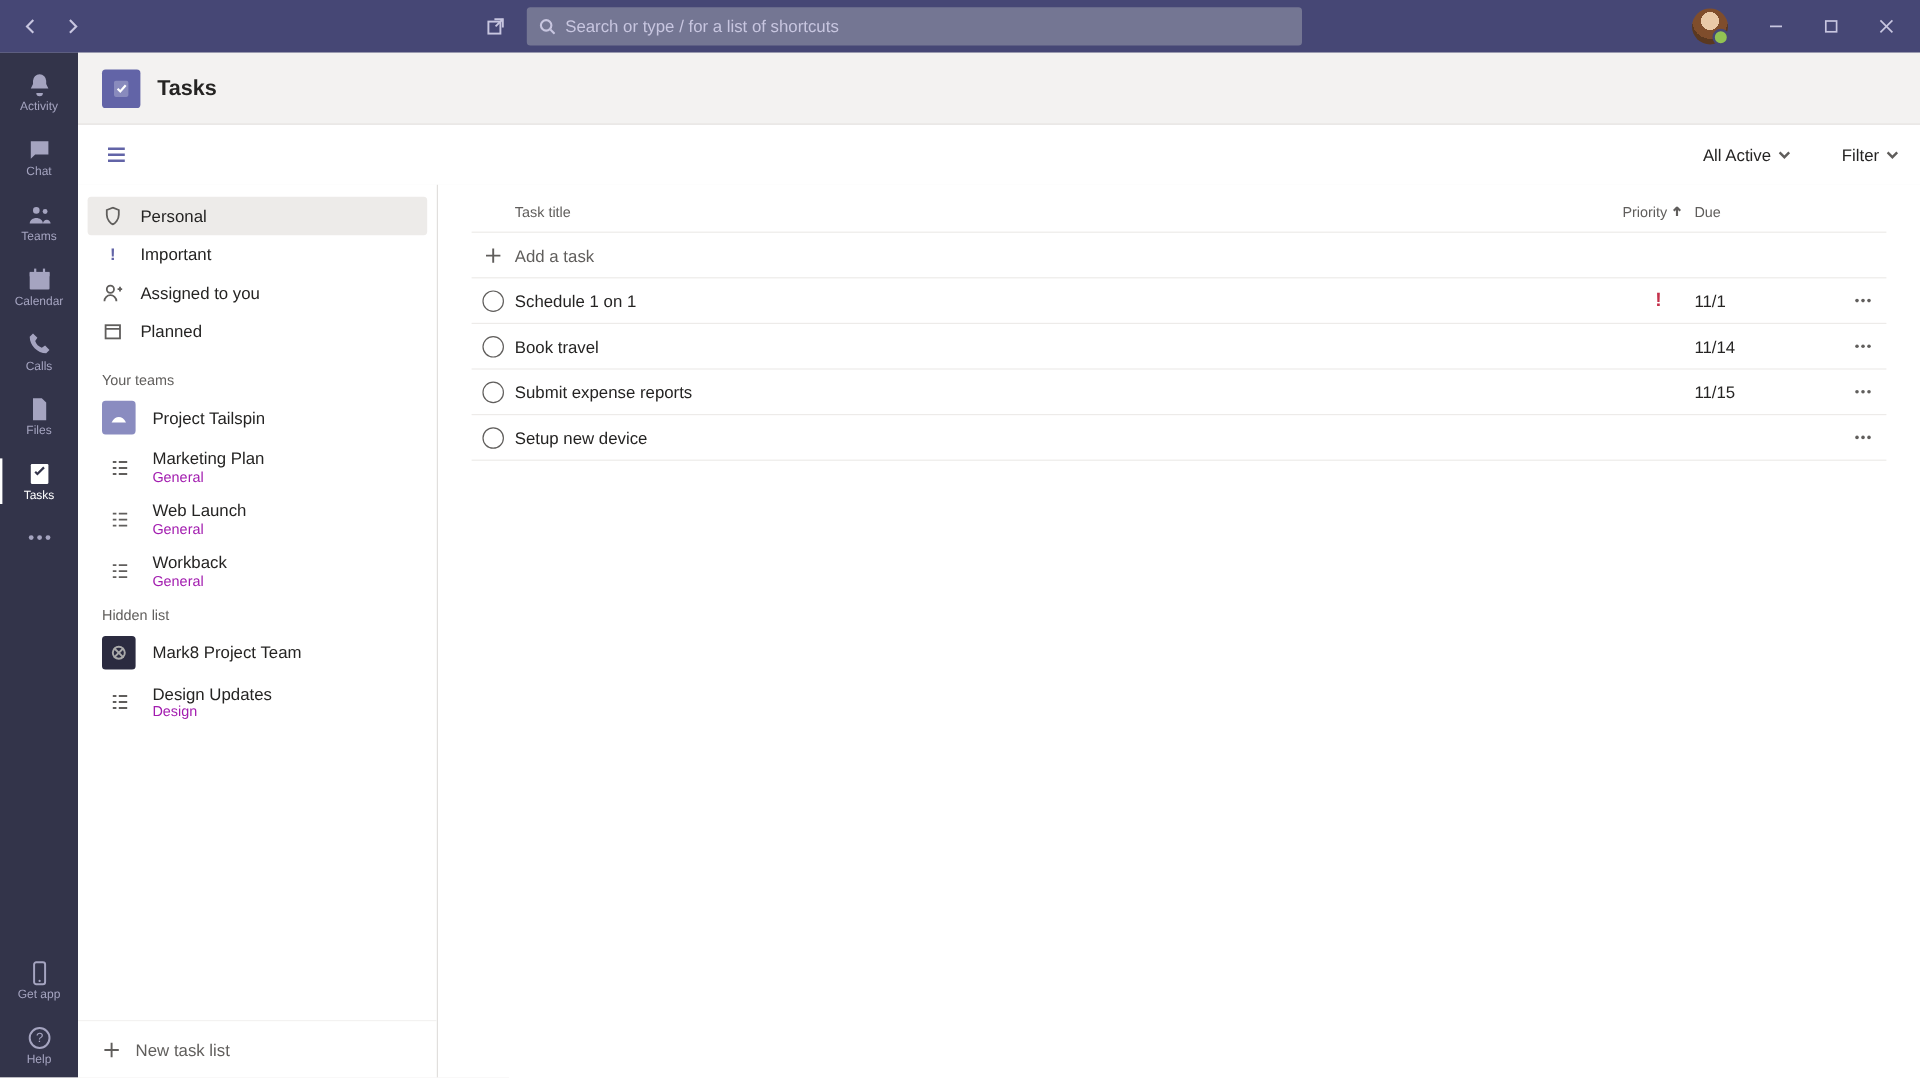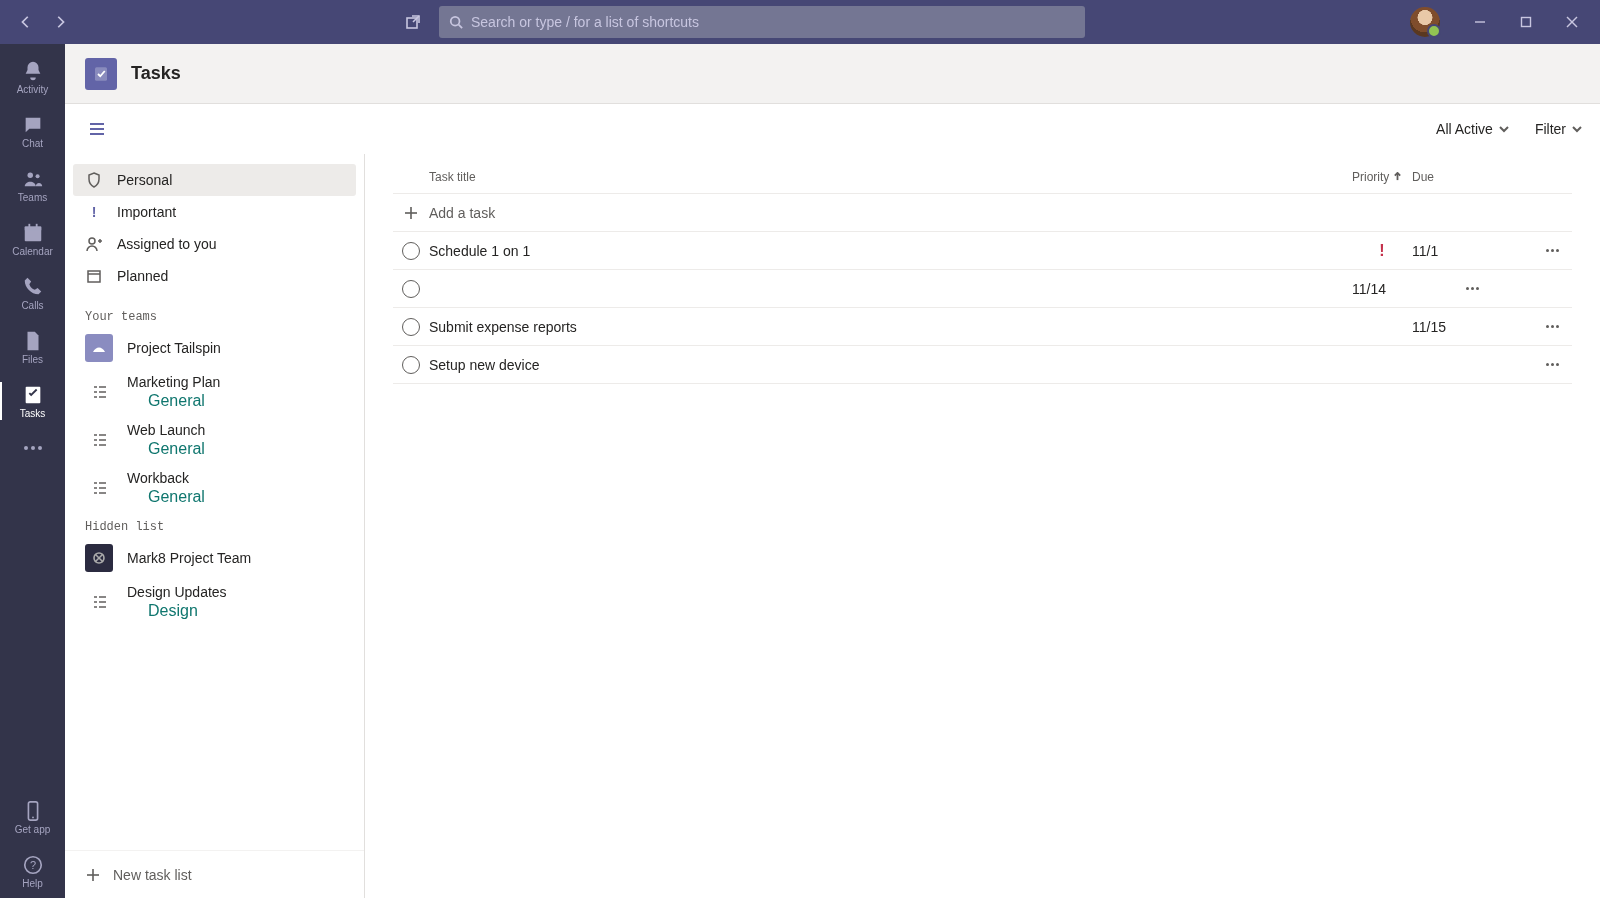--- a/index.html
+++ b/index.html
@@ -64,52 +64,52 @@
   }
   .app-icon svg{width:18px;height:18px;fill:#fff;}
   .header-title { font-size:18px; font-weight:700; color:#252423; }
 
   .toolbar {
     height:50px; display:flex; align-items:center; padding:0 18px; background:#fff;
   }
   .hamburger { width:28px;height:28px;display:flex;align-items:center;justify-content:center;cursor:pointer;color:#6264a7;}
   .hamburger svg{width:18px;height:18px;stroke:#6264a7;stroke-width:2;fill:none;}
   .toolbar-right { margin-left:auto; display:flex; align-items:center; gap:26px; font-size:14px; color:#252423;}
-  .dropdown { display:flex;align-items:center;gap:6px;cursor:pointer; }
+  .dropdown { display:flex;align-items:center;gap:6px;cursor:pointer;margin-left:17px; }
   .dropdown svg{width:10px;height:10px;stroke:#605e5c;fill:none;stroke-width:2;}
 
   .workspace { flex:1; display:flex; min-height:0; background:#fff; }
 
   
   .listpanel {
     width:300px; border-right:1px solid #e1dfdd; display:flex; flex-direction:column;
     padding-top:10px; overflow-y:auto; position:relative;
   }
   .smartlist { display:flex; flex-direction:column; padding: 0 8px 10px 8px;}
   .li {
     display:flex; align-items:center; gap:14px; height:32px; padding:0 12px;
     font-size:14px; color:#252423; cursor:pointer; border-radius:3px;
   }
   .li .ic { width:18px;display:flex;justify-content:center;color:#605e5c;}
   .li .ic svg{width:16px;height:16px;stroke:#605e5c;fill:none;stroke-width:1.5;}
   .li.selected { background:#edebe9; }
 
-  .section-label { font-size:12px; color:#605e5c; padding:8px 20px 4px 20px;font-family:Liberation Mono, monospace; }
+  .section-label { font-size:12px; color:#605e5c; padding:8px 20px 4px 20px; }
 
   .teamrow { display:flex; align-items:center; gap:14px; padding:6px 20px; cursor:pointer; }
   .teamrow .teamicon{
     width:28px;height:28px;border-radius:3px;background:#8a8cc0;display:flex;align-items:center;justify-content:center;flex-shrink:0;
   }
   .teamrow .teamicon svg{width:16px;height:16px;fill:#fff;}
   .teamrow .teamicon.dark{background:#2b2b40;}
   .teamrow .chicon{width:28px;height:28px;display:flex;align-items:center;justify-content:center;flex-shrink:0;}
   .teamrow .chicon svg{width:18px;height:18px;stroke:#605e5c;fill:none;stroke-width:1.5;}
   .teamtxt{display:flex;flex-direction:column;}
   .teamtxt .tname{font-size:14px;color:#252423;line-height:1.2;}
-  .teamtxt .tch{font-size:16px;color:#0f766e;line-height:1.2;margin-left:21px;}
+  .teamtxt .tch{font-size:12px;color:#a21caf;line-height:1.2;}
 
   .newlist {
     margin-top:auto; height:48px; display:flex;align-items:center;gap:12px;
     padding:0 20px; font-size:14px;color:#605e5c;cursor:pointer;border-top:1px solid #f3f2f1;
   }
   .newlist svg{width:16px;height:16px;stroke:#605e5c;fill:none;stroke-width:1.6;}
 
   
   .tasktable { flex:1; padding:6px 28px 0 28px; min-width:0; }
   .throw {
@@ -476,20 +476,21 @@
           <div class="rowmenu">
               <span></span>
               <span></span>
               <span></span>
             </div>
         </div>
         <div class="trow">
           <div class="cell-icon">
               <div class="circle"></div>
             </div>
+          <div>Book travel</div>
           <div></div>
           <div>11/14</div>
           <div class="rowmenu">
               <span></span>
               <span></span>
               <span></span>
             </div>
         </div>
         <div class="trow">
           <div class="cell-icon">

